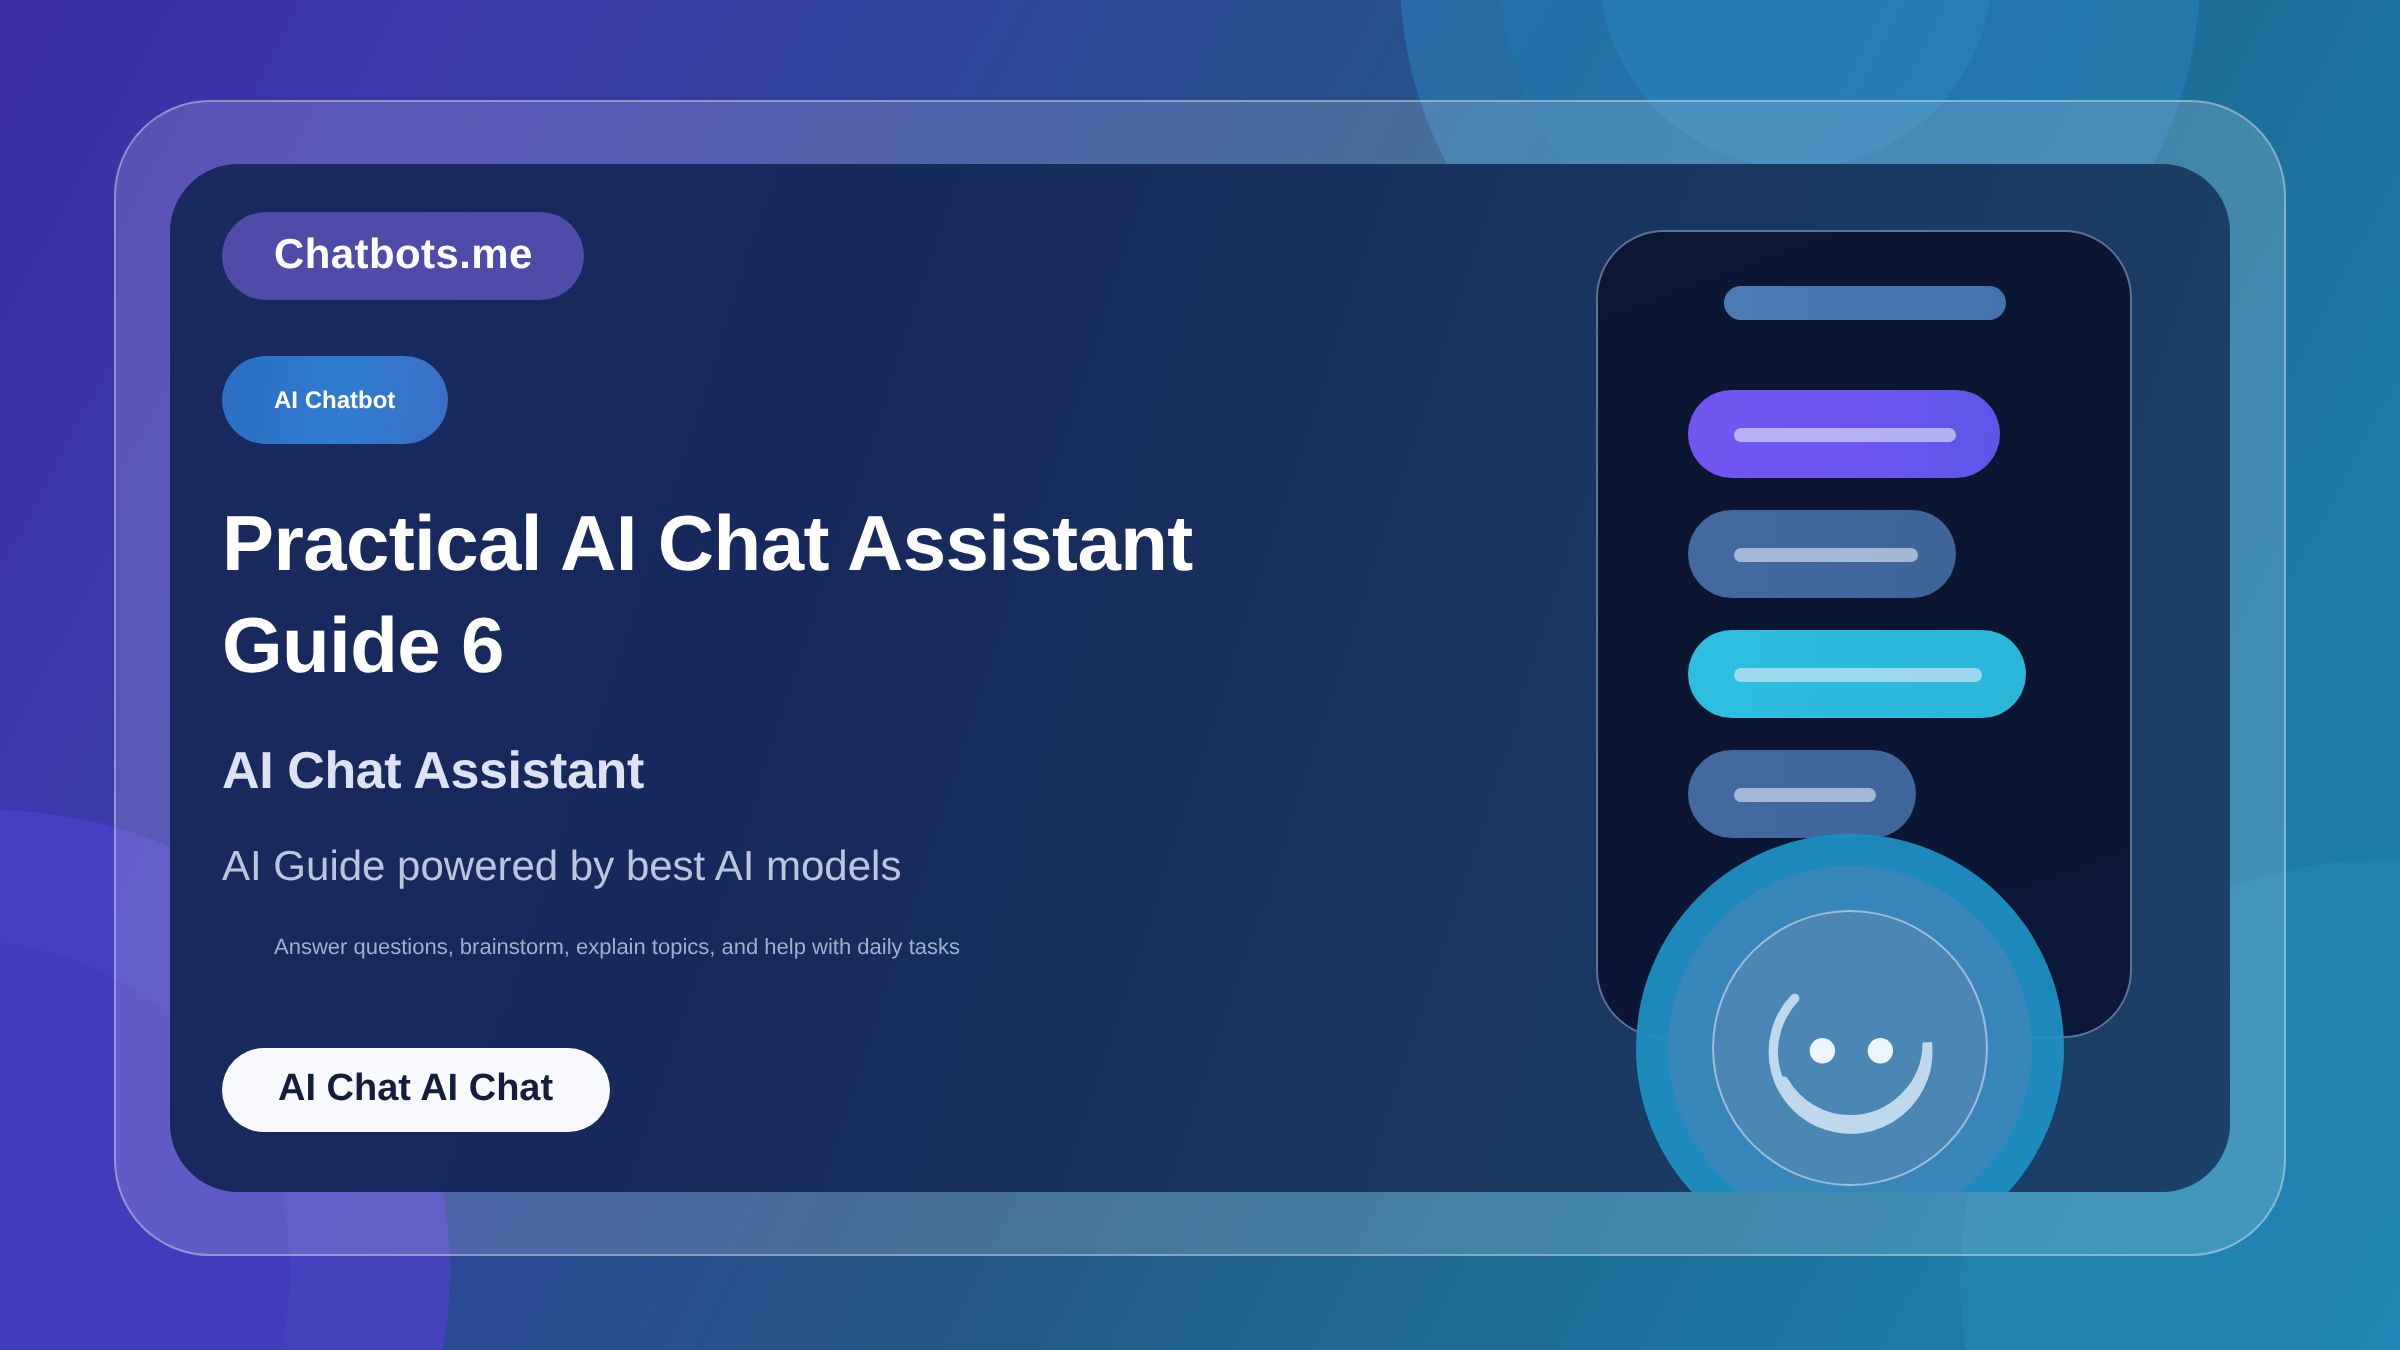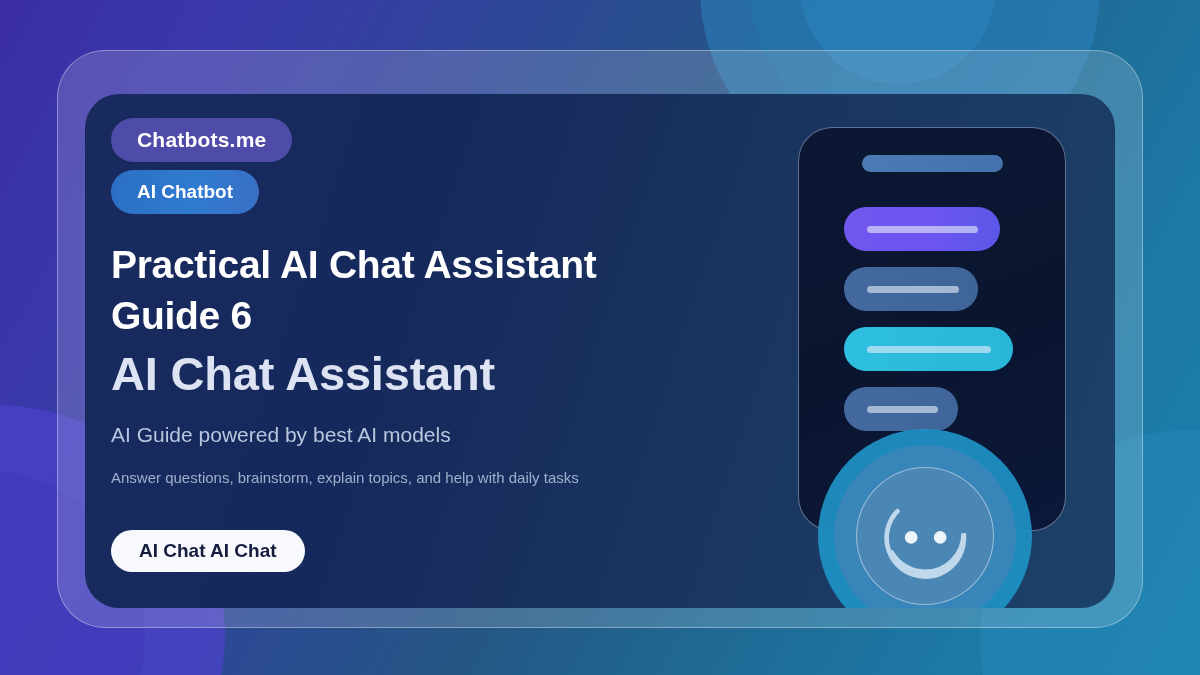--- a/index.html
+++ b/index.html
@@ -32,57 +32,57 @@
   
   .outer-frame {
     position:absolute; left:57px; top:50px; width:1086px; height:578px;
     border-radius:48px;
     background:rgba(255,255,255,.16);
     border:1.5px solid rgba(255,255,255,.34);
   }
 
   
   .card {
-    position:absolute; left:85px; top:94px; width:1030px; height:514px;
+    position:absolute; left:85px; top:82px; width:1030px; height:514px;
     border-radius:34px;
     background:linear-gradient(108deg,#182a5e 0%,#16295c 32%,#1a3560 62%,#1c4269 100%);
     overflow:hidden;
   }
 
   
   .left-col { position:absolute; left:26px; top:24px; width:700px; }
 
   .pill {
     display:inline-flex; align-items:center; justify-content:center;
     border-radius:999px; color:#fff;
     font-weight:bold; white-space:nowrap;
   }
   .pill-brand {
     height:44px; padding:0 26px; font-size:21px;
     background:#4f4ba9; letter-spacing:.2px;
   }
   .pill-tag {
-    height:44px; padding:0 26px; font-size:19px; margin-top:8px;
+    height:44px; padding:0 26px; font-size:12px; margin-top:28px;
     background:linear-gradient(100deg,#2b6fc4 0%,#2f7bd0 55%,#3a6fc6 100%);
   }
 
   .headline {
     margin-top:26px;
     font-size:39px; font-weight:bold; color:#ffffff;
     line-height:1.30; letter-spacing:-.3px;
   }
   .headline-sub {
-    font-size:47px; font-weight:bold; color:#dde3f2;
-    line-height:1.30; letter-spacing:-.2px; margin-top:2px;
+    font-size:26px; font-weight:bold; color:#dde3f2;
+    line-height:1.30; letter-spacing:-.2px; margin-top:20px;
   }
   .tagline {
     margin-top:19px; font-size:21px; color:#b9c6de; font-weight:400;
   }
   .desc {
-    margin-top:22px; font-size:15px; color:#9fb0cd; font-weight:400;
+    margin-top:22px; font-size:11px; color:#9fb0cd; font-weight:400;margin-left:26px;
   }
   .cta {
     display:inline-flex; align-items:center; justify-content:center;
     margin-top:44px; height:42px; padding:16px 28px;
     border-radius:999px; background:#f7f9fc; color:#141d3d;
     font-size:19px; font-weight:bold; white-space:nowrap;
   }
 
   
   .phone {

